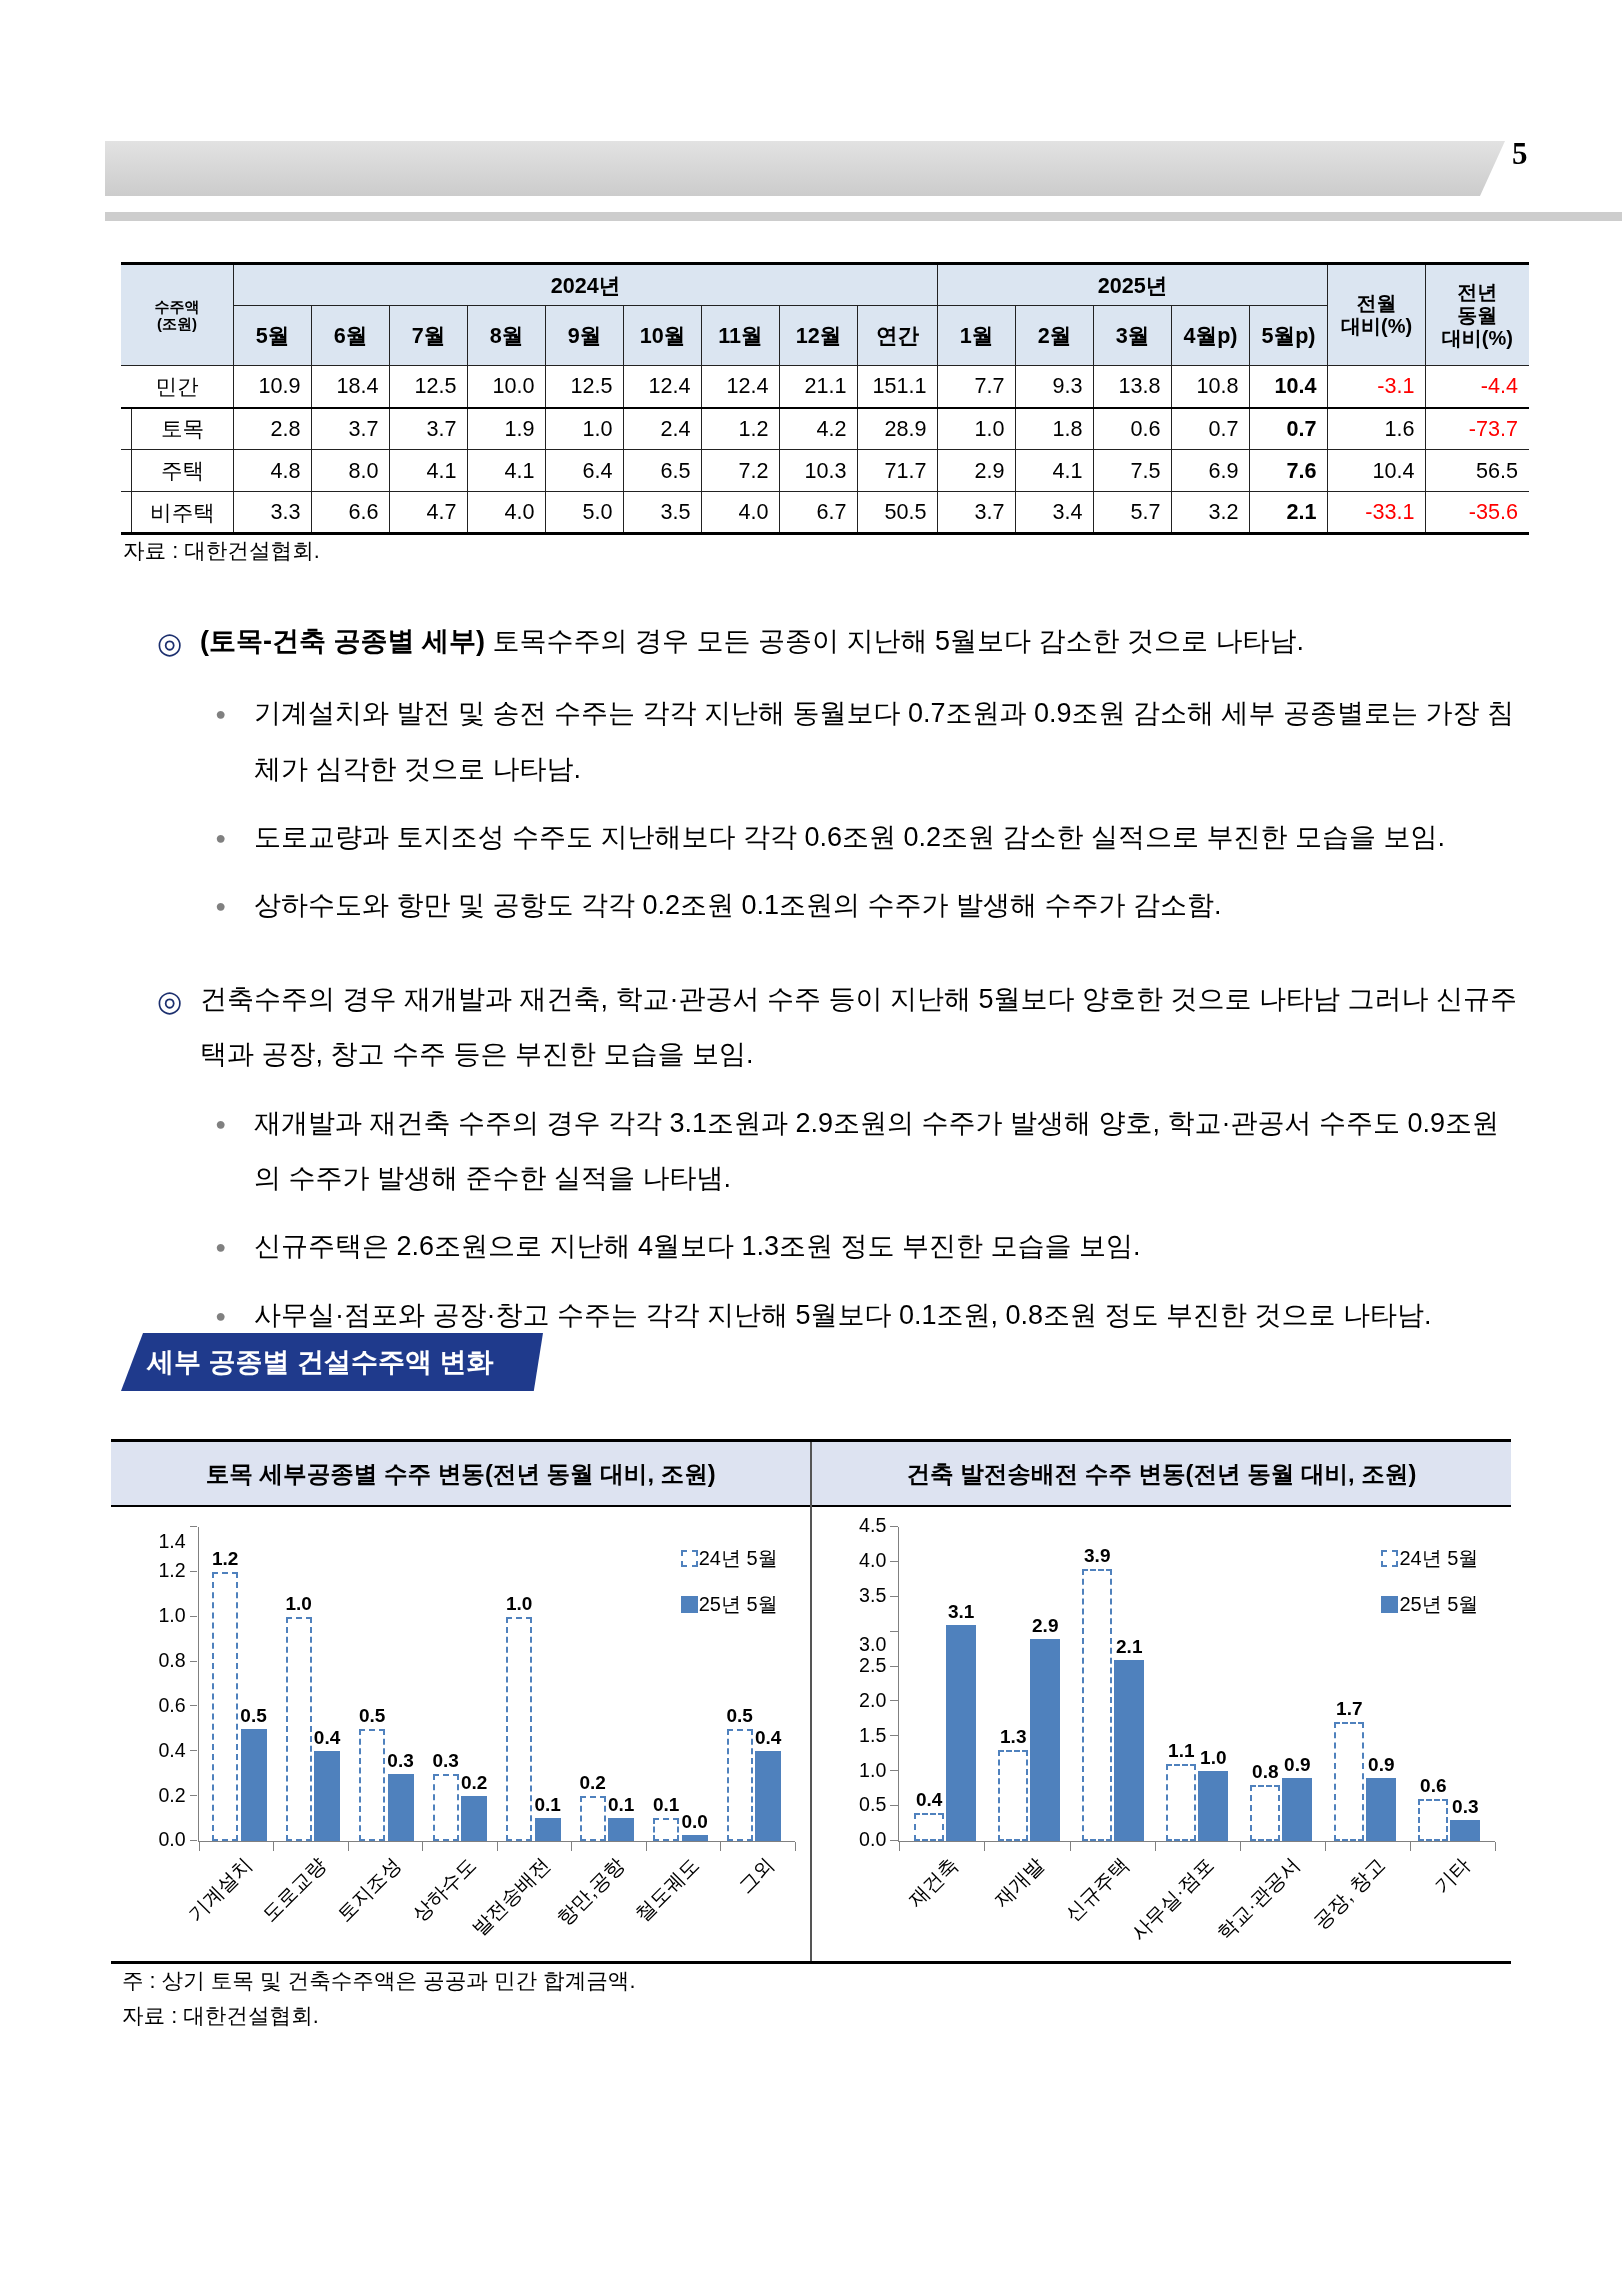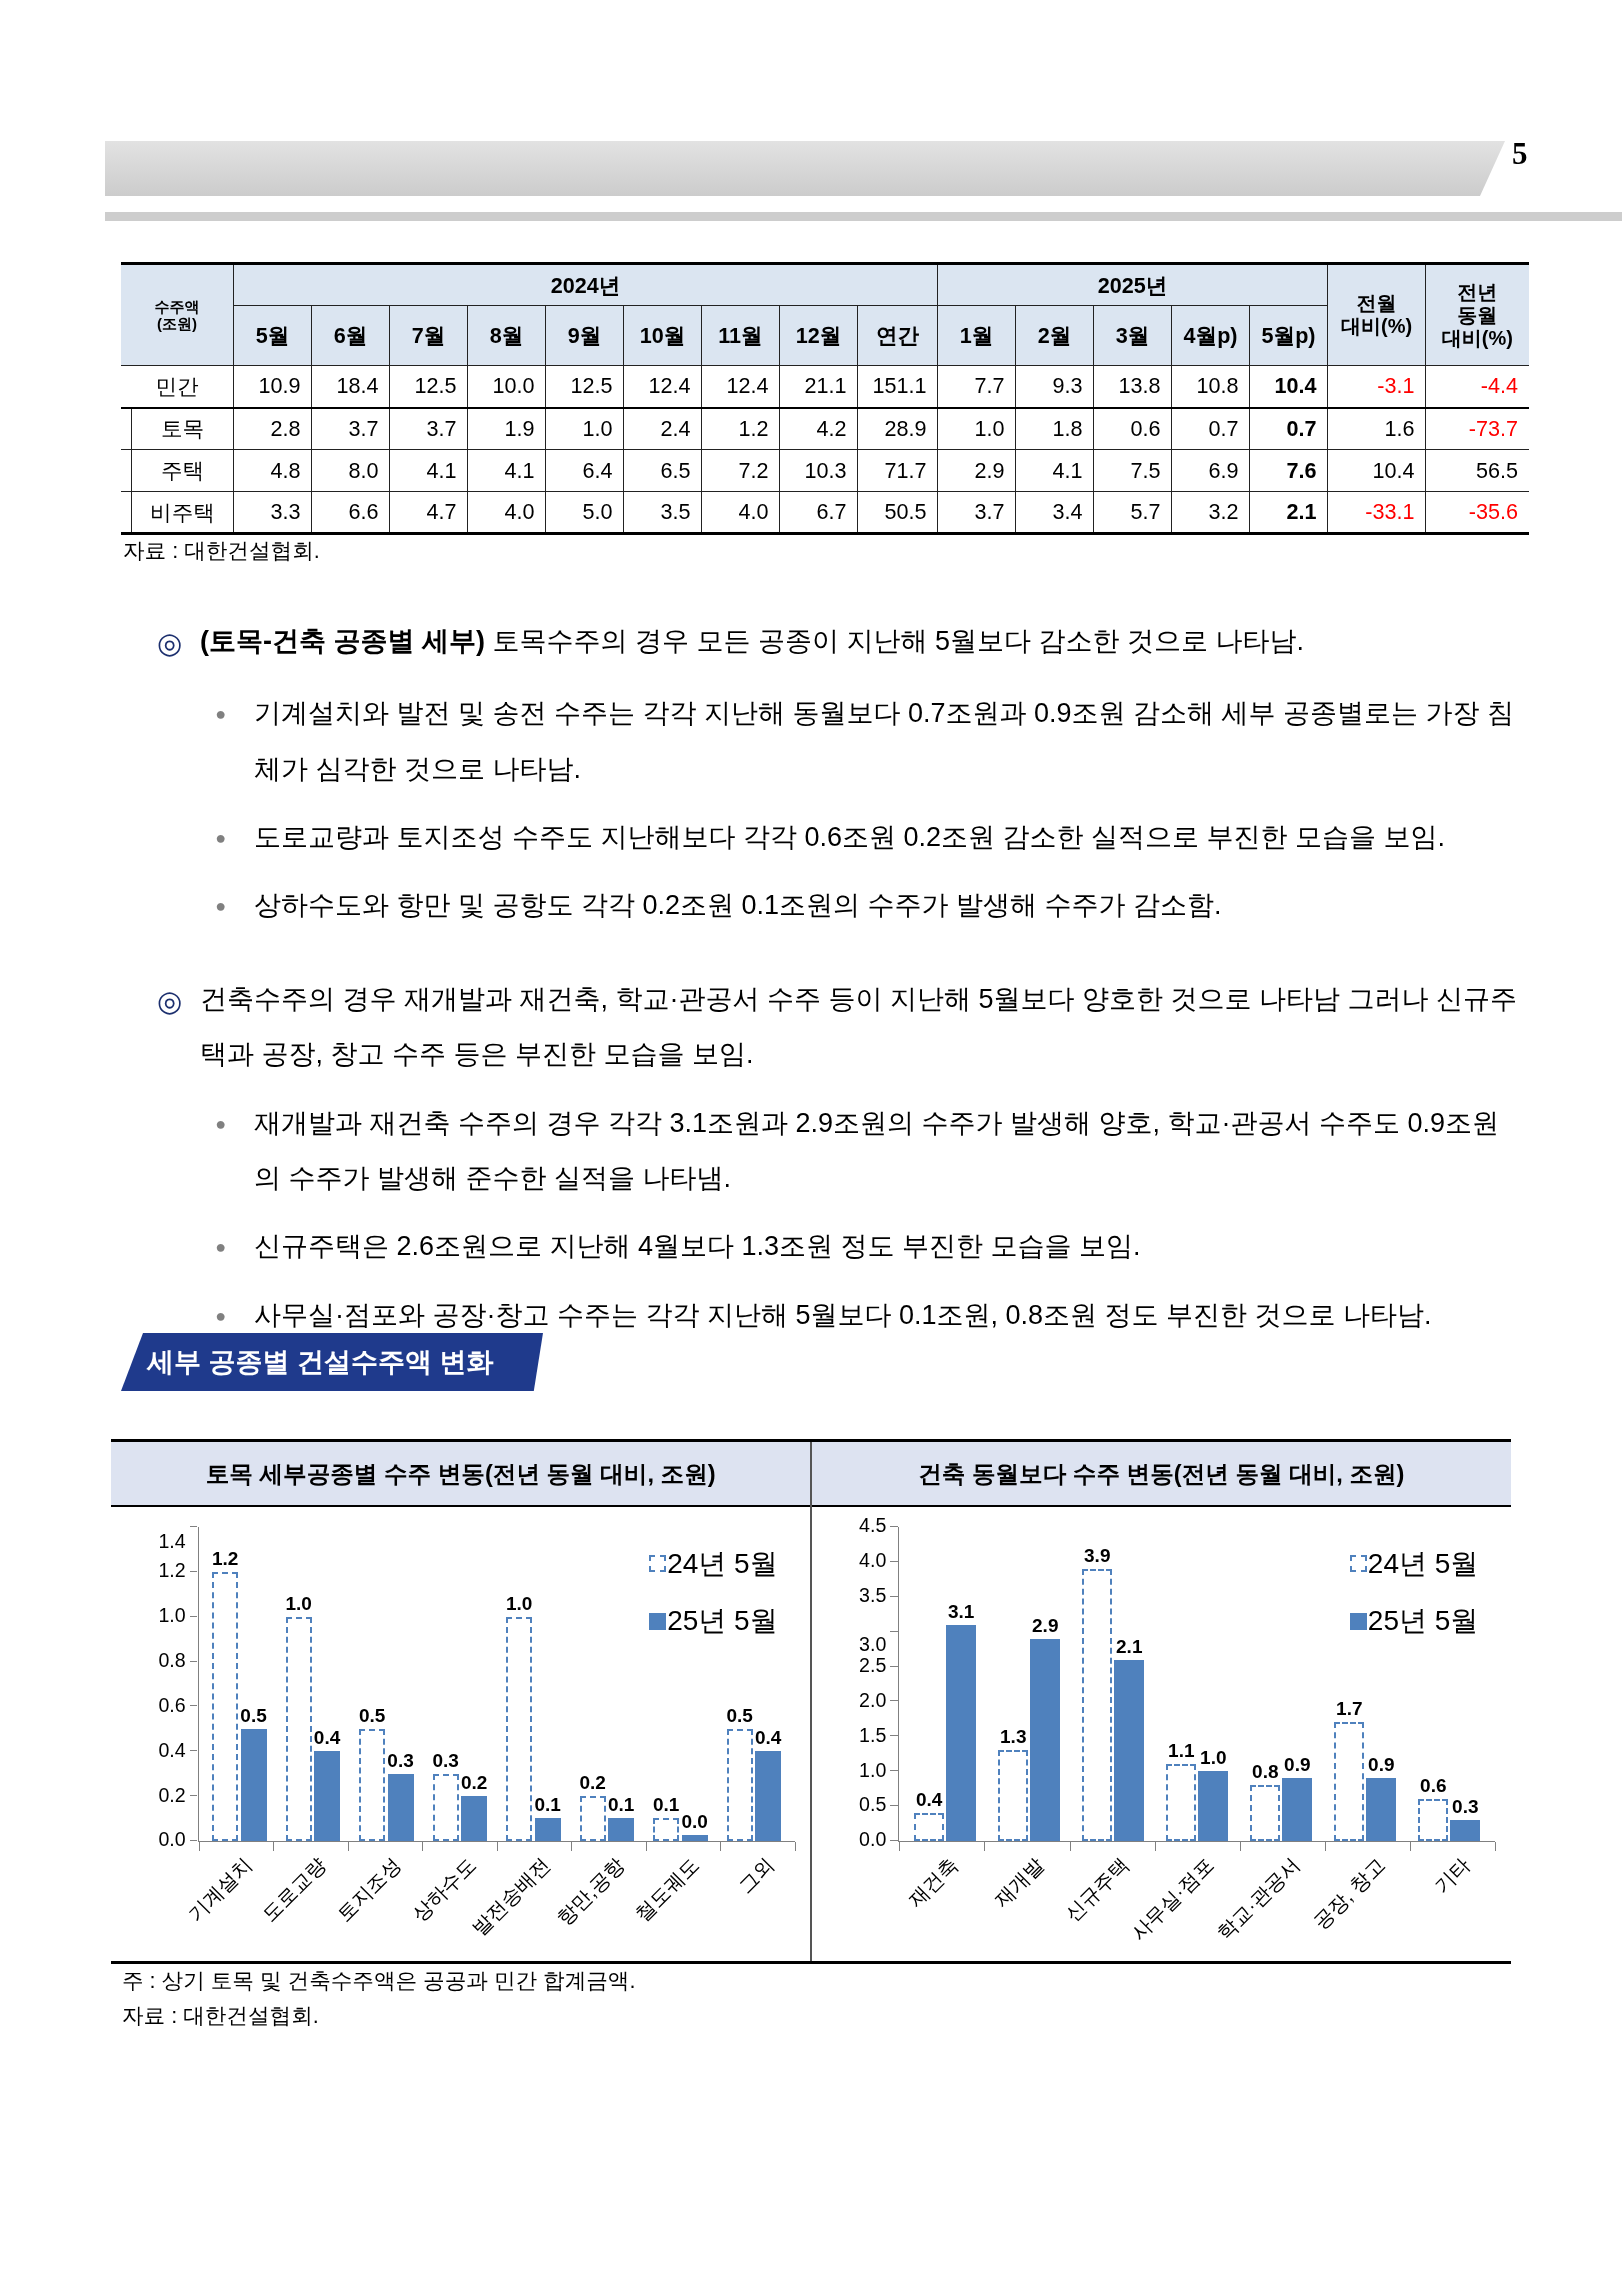--- a/index.html
+++ b/index.html
@@ -68,21 +68,21 @@
   .group{display:flex;align-items:flex-end;gap:2px;}
   .bar-col{display:flex;flex-direction:column;align-items:center;}
   .val{font-size:19px;font-weight:600;margin-bottom:2px;white-space:nowrap;}
   .bar{box-sizing:border-box;}
   .bar.dashed{border:2px dashed #4f81bd;background:#fff;}
   .bar.solid{background:#4f81bd;}
   .xlabels{position:relative;margin-left:71px;height:116px;}
   .xlabel{position:absolute;top:10.5px;font-size:20px;white-space:nowrap;
           transform:rotate(-45deg);transform-origin:100% 0;}
   .legend{position:absolute;top:18.3px;right:17px;display:flex;flex-direction:column;gap:19.6px;}
-  .legend-item{display:flex;align-items:center;gap:1px;font-size:28px;}
+  .legend-item{display:flex;align-items:center;gap:1px;font-size:20px;}
   .sw{width:17px;height:17px;box-sizing:border-box;}
   .sw.dashed{border:2px dashed #4f81bd;background:#fff;}
   .sw.solid{background:#4f81bd;}
 
   
   .notes{position:absolute;left:122px;top:1964px;font-size:21.6px;line-height:1.6;}
 </style>
 </head>
 <body>
 
@@ -385,21 +385,21 @@
             <span class="xlabel" style="right: 55.625%;">상하수도</span>
             <span class="xlabel" style="right: 43.125%;">발전송배전</span>
             <span class="xlabel" style="right: 30.625%;">항만,공항</span>
             <span class="xlabel" style="right: 18.125%;">철도궤도</span>
             <span class="xlabel" style="right: 5.625%;">그외</span>
           </div>
       </div>
     </div>
     <div class="panel-divider"></div>
     <div class="chart-panel" id="chart1">
-      <div class="panel-title">건축 동월보다 수주 변동(전년 동월 대비, 조원)</div>
+      <div class="panel-title">건축 발전송배전 수주 변동(전년 동월 대비, 조원)</div>
       <div class="chart-body">
         <div class="plot">
             <span class="ytick-label" style="bottom: -10.5px;">0.0</span>
             <span class="ytick-mark" style="bottom: 0px;"></span>
             <span class="ytick-label" style="bottom: 24.4px;">0.5</span>
             <span class="ytick-mark" style="bottom: 35px;"></span>
             <span class="ytick-label" style="bottom: 59px;">1.0</span>
             <span class="ytick-mark" style="bottom: 70px;"></span>
             <span class="ytick-label" style="bottom: 94px;">1.5</span>
             <span class="ytick-mark" style="bottom: 105px;"></span>

